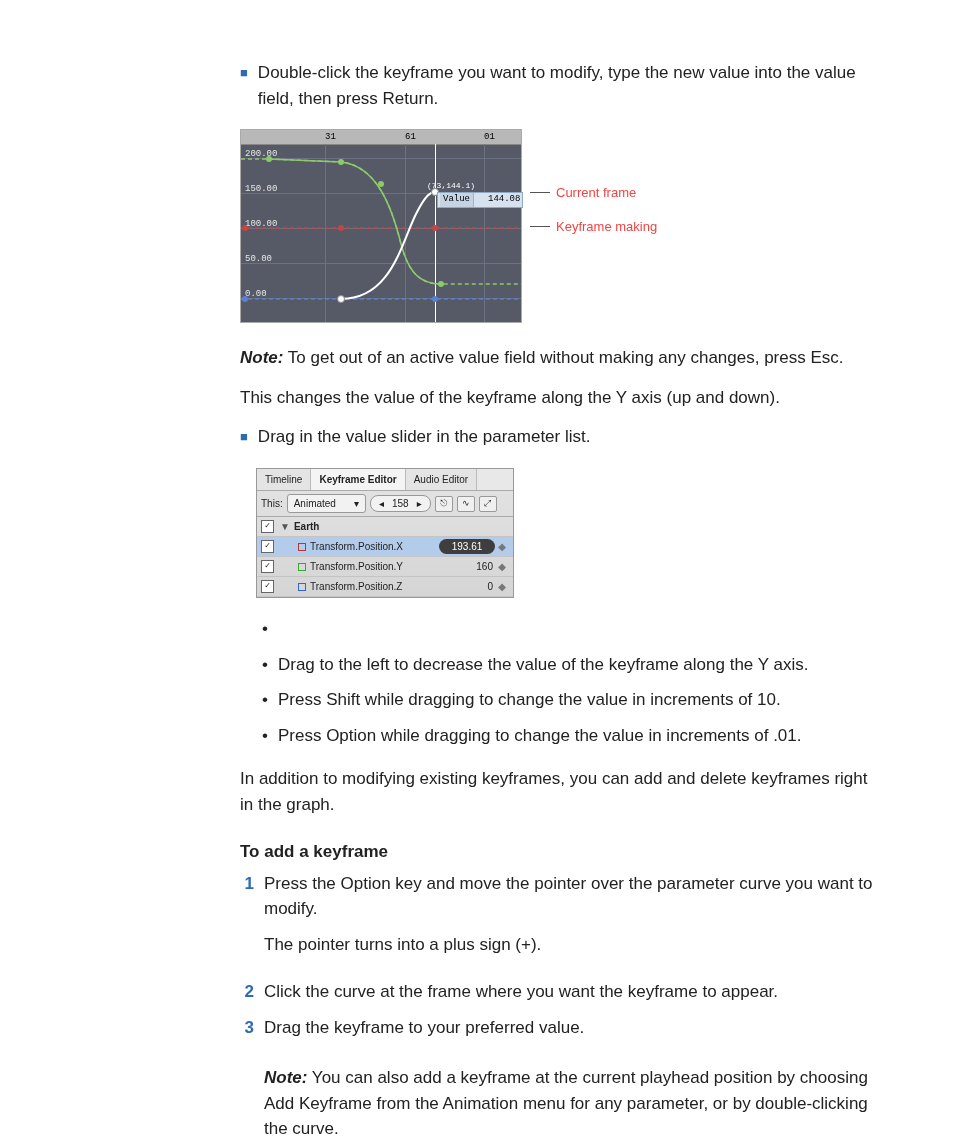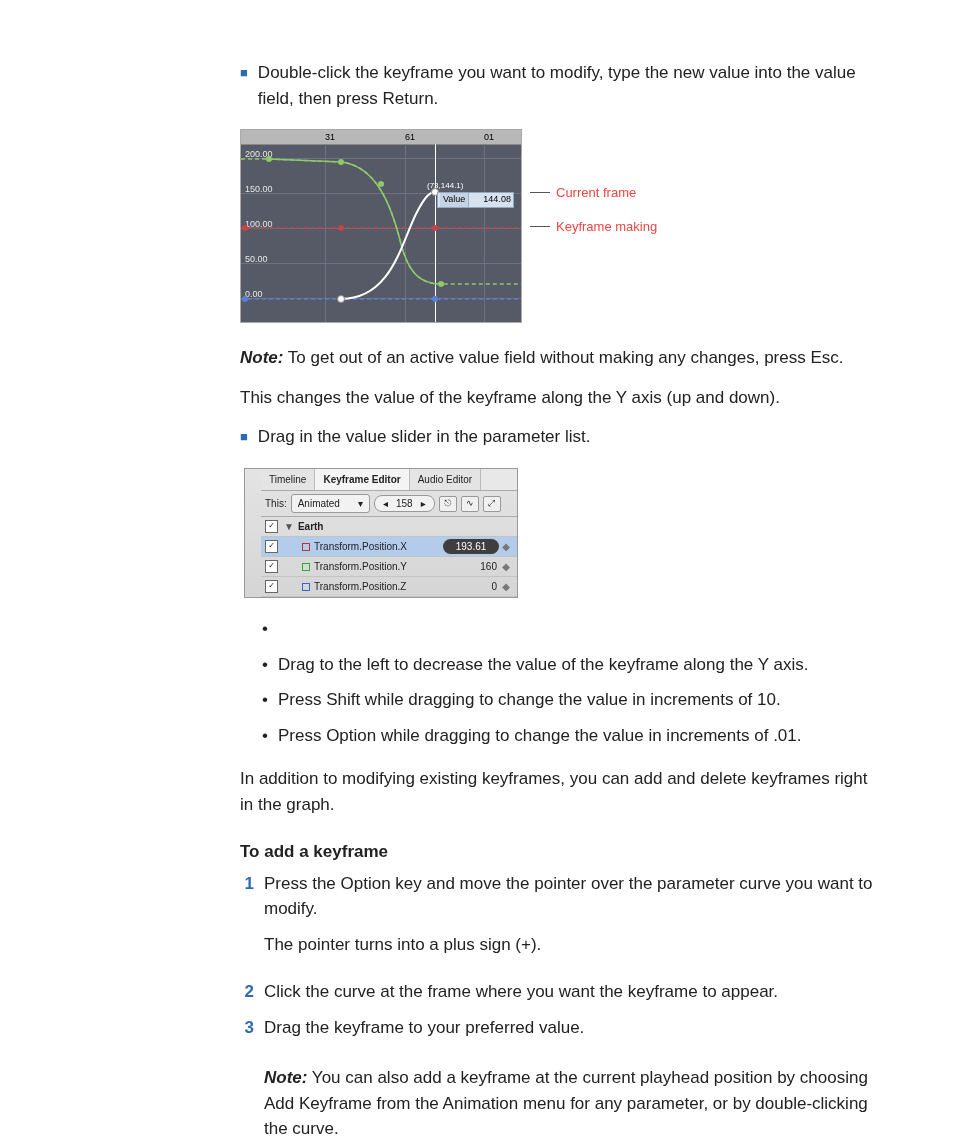--- a/index.html
+++ b/index.html
@@ -62,21 +62,21 @@
     margin: 10px 0 22px 0;
   }
   .fig1 {
     width: 280px;
     height: 192px;
     border: 1px solid #aaa;
     background: #555a66;
     position: relative;
     font-size: 9px;
     color: #e0e0e0;
-    font-family: Liberation Sans, sans-serif;
+    font-family: Liberation Mono, monospace;
   }
   .fig1 .ruler {
     position: absolute;
     top: 0; left: 0; right: 0; height: 14px;
     background: #b8b8b8;
     border-bottom: 1px solid #888;
     color: #000;
   }
   .fig1 .ruler span { position: absolute; top: 1px; }
   .fig1 .hgrid { position: absolute; left: 0; right: 0; border-top: 1px solid #6c7282; }
@@ -122,22 +122,21 @@
   }
 
   
   .fig2 {
     width: 256px;
     border: 1px solid #999;
     background: linear-gradient(#e4e4e4, #d5d5d5);
     font-family: "Lucida Grande", Arial, sans-serif;
     font-size: 10px;
     color: #222;
-    margin: 10px 0 18px 4px;
-    padding-left: 16px;
+    margin: 10px 0 18px 16px;
   }
   .fig2 .tabs {
     display: flex;
     background: #e8e8e8;
     border-bottom: 1px solid #aaa;
   }
   .fig2 .tab {
     padding: 3px 8px;
     border-right: 1px solid #bbb;
     background: #e4e4e4;

